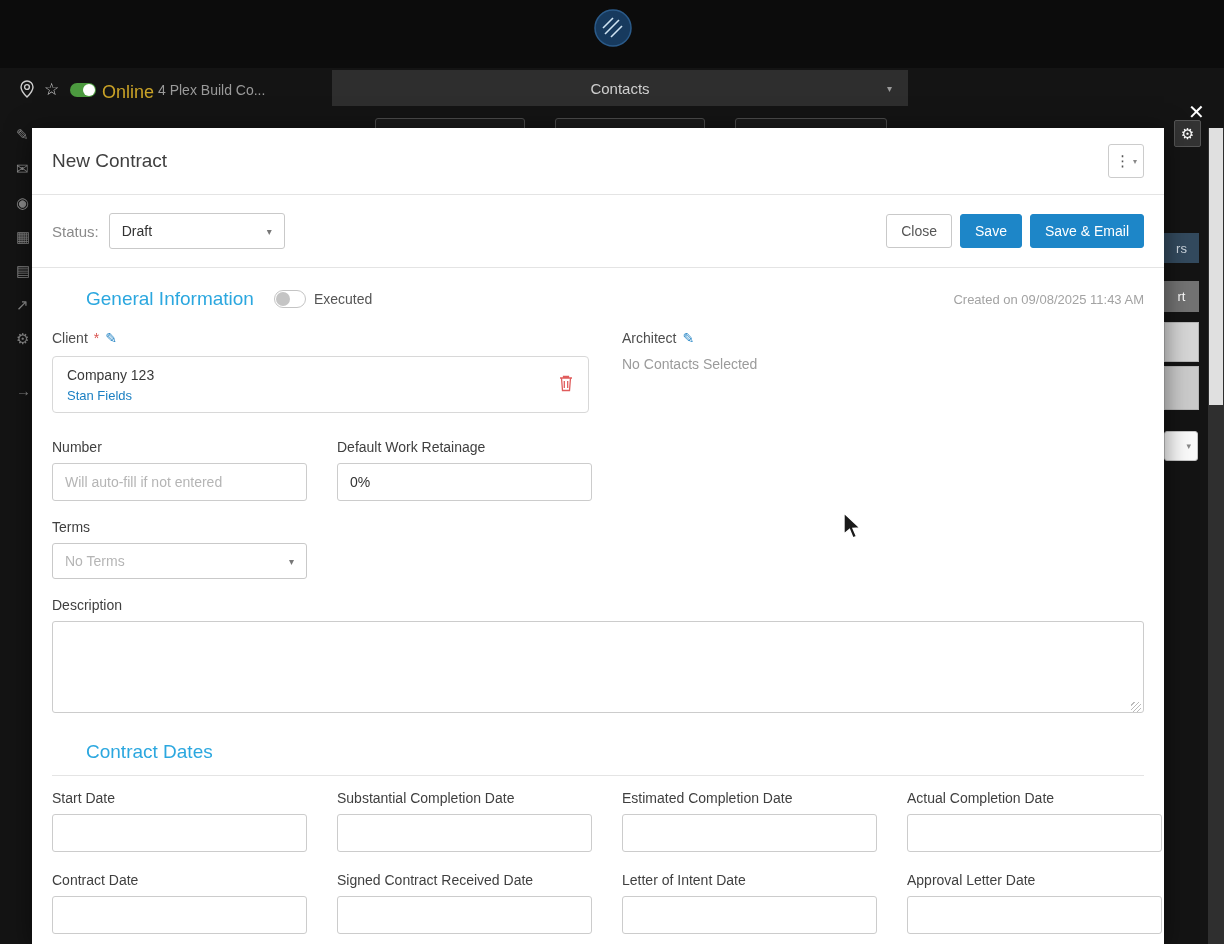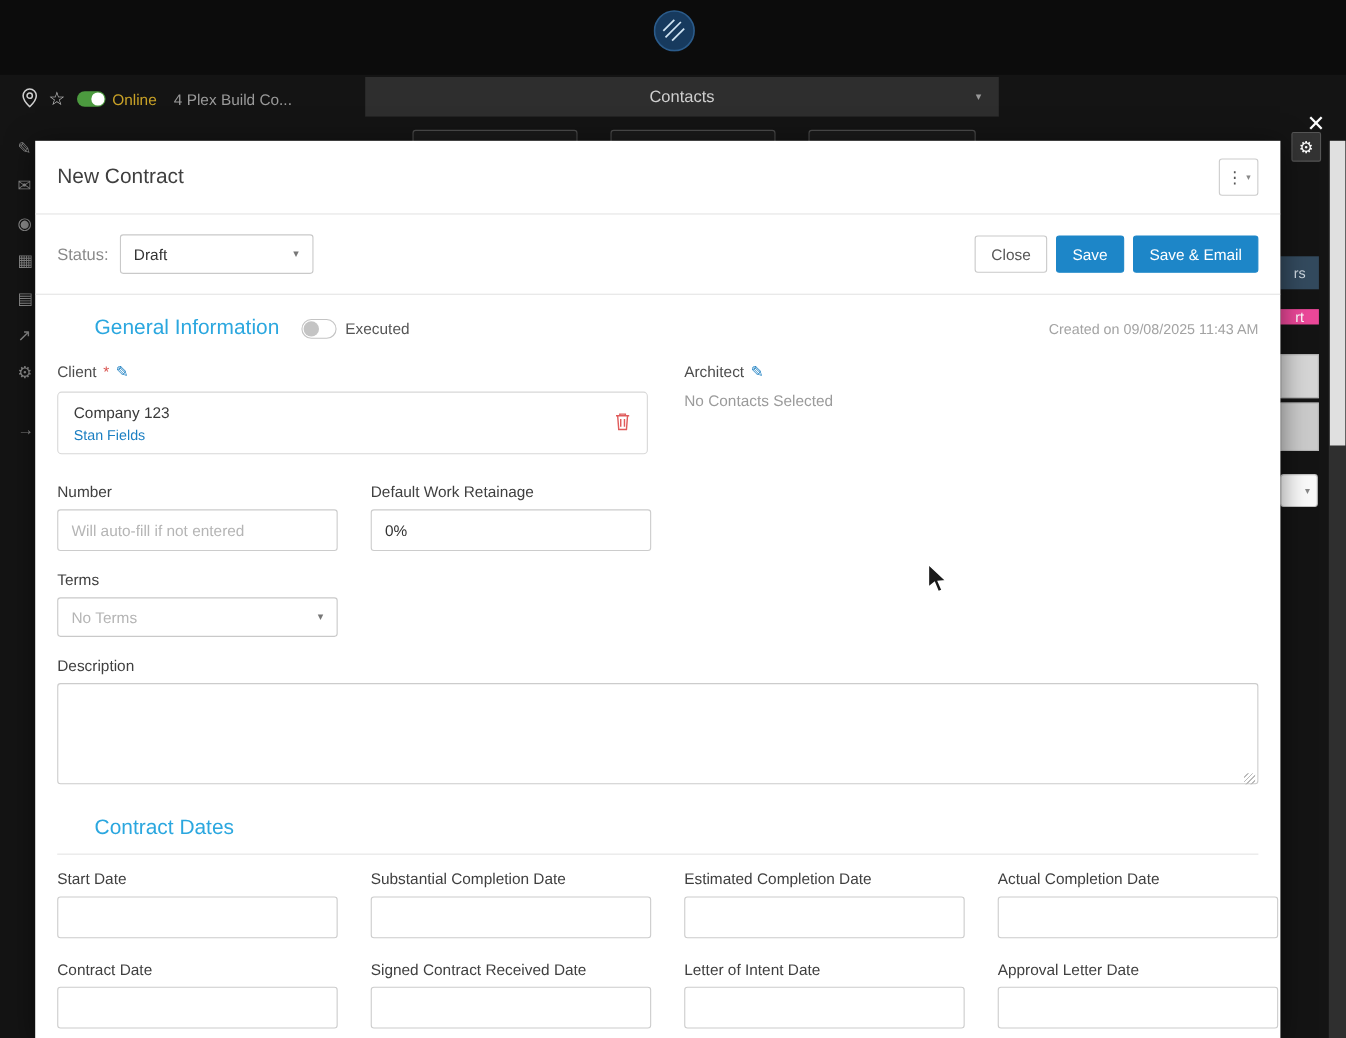--- a/index.html
+++ b/index.html
@@ -7,32 +7,32 @@
   .screen { position:relative; width:1224px; height:944px; background:#141414; overflow:hidden; }
 
   
   .topbar { position:absolute; left:0; top:0; width:100%; height:68px; background:#0c0c0c; }
   .logo { position:absolute; left:594px; top:9px; width:38px; height:38px; border-radius:50%; cursor:pointer; }
   .subheader { position:absolute; left:0; top:68px; width:100%; height:52px; background:#141414; }
   .pin-ic { position:absolute; left:20px; top:80px; }
   .star-ic { position:absolute; left:44px; top:79px; color:#cfcfcf; font-size:17px; cursor:pointer; }
   .online-toggle { position:absolute; left:70px; top:83px; width:26px; height:14px; border-radius:8px; background:#4c9a3f; cursor:pointer; }
   .online-toggle .knob { position:absolute; right:1px; top:1px; width:12px; height:12px; border-radius:50%; background:#fff; }
-  .online-label { position:absolute; left:102px; top:82px; font-size:14px; color:#c9a227; }
+  .online-label { position:absolute; left:102px; top:82px; font-size:18px; color:#c9a227; }
   .company-name { position:absolute; left:158px; top:82px; font-size:14px; color:#9a9a9a; }
   .nav-dd { position:absolute; left:332px; top:70px; width:576px; height:36px; background:#2e2e2e; display:flex; align-items:center; justify-content:center; cursor:pointer; }
   .nav-dd .nav-text { color:#cfcfcf; font-size:15px; }
   .nav-dd .caret { position:absolute; right:16px; color:#9a9a9a; font-size:10px; }
 
   
   .ghost-btn { position:absolute; top:118px; height:36px; border:1px solid #4a4a4a; background:#1a1a1a; border-radius:3px; }
   .gear-btn { position:absolute; left:1174px; top:120px; width:27px; height:27px; background:#333; border:1px solid #555; color:#fff; font-size:15px; display:flex; align-items:center; justify-content:center; cursor:pointer; border-radius:2px; }
   .overlay-close { position:absolute; left:1188px; top:100px; color:#fff; font-size:20px; background:none; border:none; cursor:pointer; }
   .frag-blue { position:absolute; left:1164px; top:233px; width:35px; height:30px; background:#334a5e; color:#cfd8e0; font-size:13px; display:flex; align-items:center; justify-content:center; cursor:pointer; }
-  .frag-orange { position:absolute; left:1164px; top:281px; width:35px; height:14px; background:#ec4899; color:#fff; font-size:13px; display:flex; align-items:center; justify-content:center; cursor:pointer; }
+  .frag-orange { position:absolute; left:1164px; top:281px; width:35px; height:31px; background:#737373; color:#fff; font-size:13px; display:flex; align-items:center; justify-content:center; cursor:pointer; }
   .panel-a { position:absolute; left:1164px; top:322px; width:35px; height:40px; background:#d6d6d6; border:1px solid #b5b5b5; }
   .panel-b { position:absolute; left:1164px; top:366px; width:35px; height:44px; background:#cbcbcb; border:1px solid #b5b5b5; }
   .mini-dd { position:absolute; left:1164px; top:431px; width:34px; height:30px; background:#fafafa; border:1px solid #c5c5c5; border-radius:3px; color:#888; font-size:9px; display:flex; align-items:center; justify-content:flex-end; padding-right:6px; cursor:pointer; }
   .scroll-track { position:absolute; left:1208px; top:128px; width:16px; height:816px; background:#2f2f2f; }
   .scroll-thumb { position:absolute; left:1px; top:0; width:14px; height:277px; background:#e0e0e0; cursor:pointer; }
   .side-icon { position:absolute; left:16px; color:#8a8a8a; font-size:15px; cursor:pointer; }
 
   
   .modal { position:absolute; left:32px; top:128px; width:1132px; height:816px; background:#fff; box-shadow:0 4px 24px rgba(0,0,0,.5); overflow:hidden; }
   .m-header { display:flex; justify-content:space-between; align-items:center; padding:16px 20px; }

